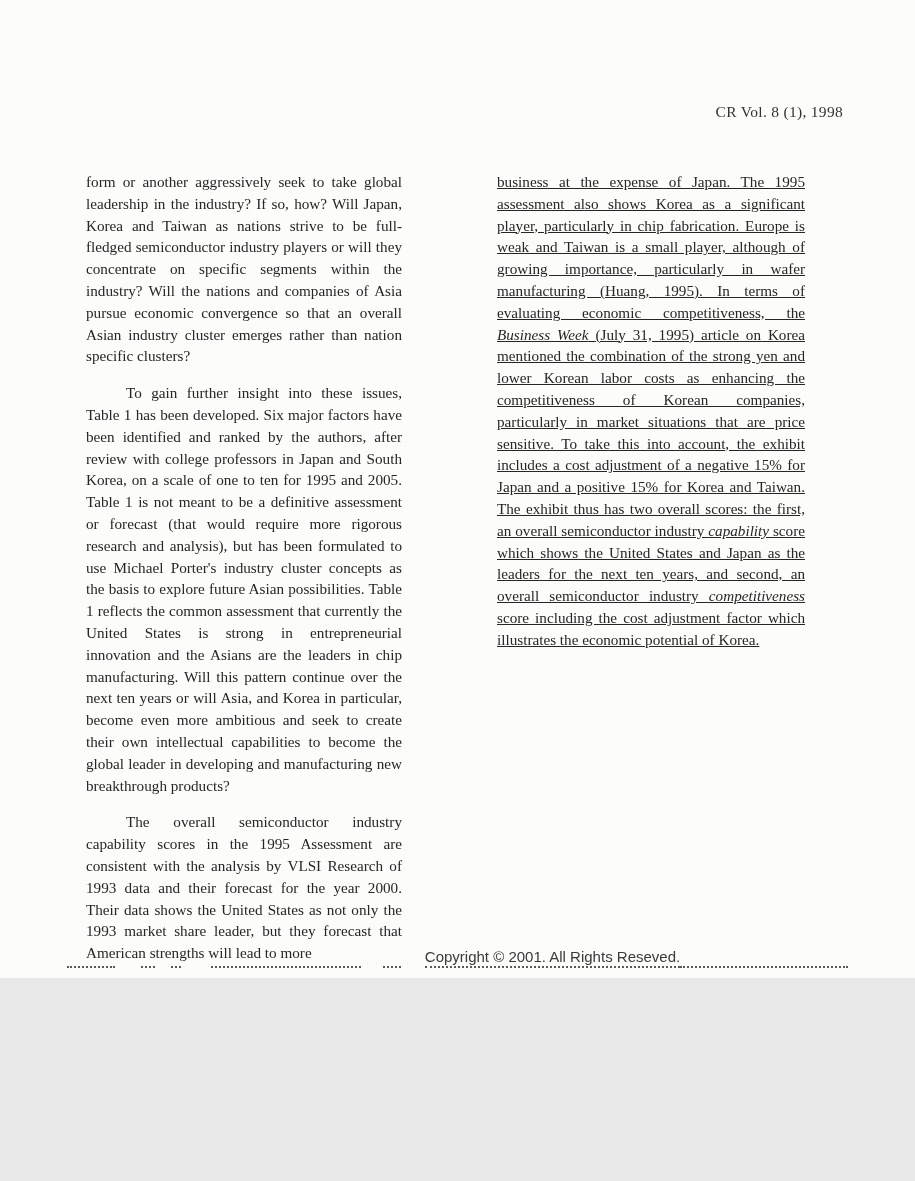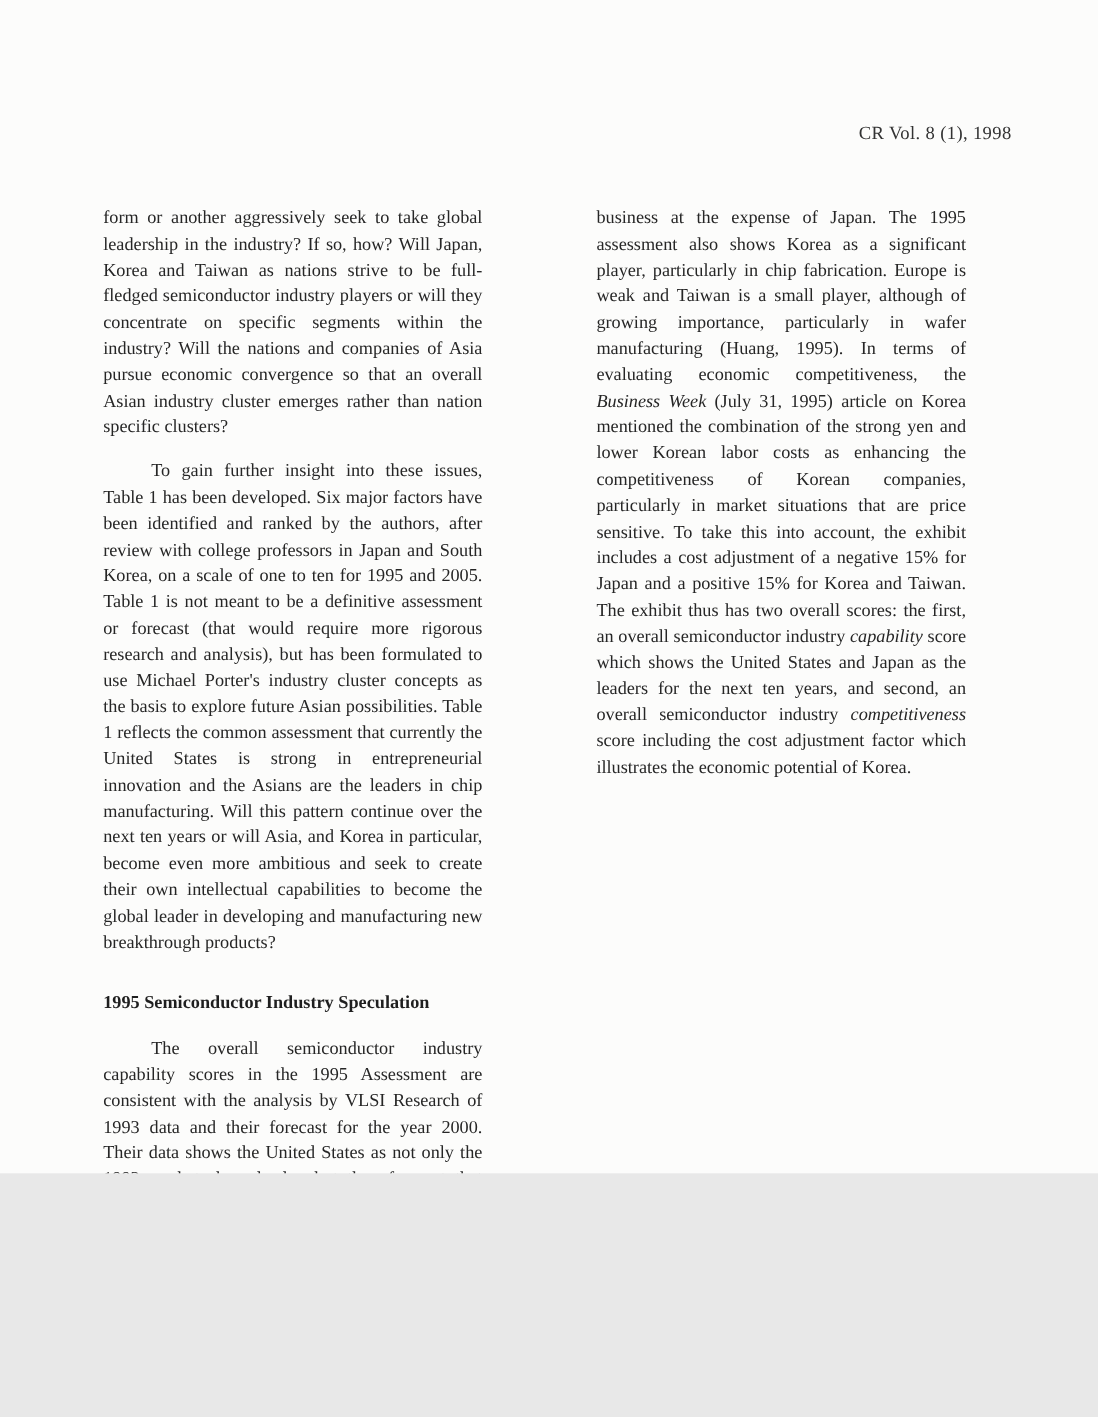--- a/index.html
+++ b/index.html
@@ -33,20 +33,21 @@
     text-align: justify;
     color: #262626;
   }
   .column-left {
     left: 71px;
     width: 346px;
   }
   .column-right {
     left: 482px;
     width: 338px;
+    text-decoration: underline;
   }
   .column p {
     margin: 15px;
   }
   .indent {
     text-indent: 40px;
   }
   .section-heading {
     margin: 0;
     padding-top: 14px;
@@ -98,24 +99,32 @@
 </head>
 <body>
 
 <div class="page">
 
   <div class="journal-header">CR Vol. 8 (1), 1998</div>
 
   <div class="column column-left">
     <p>form or another aggressively seek to take global leadership in the industry? If so, how? Will Japan, Korea and Taiwan as nations strive to be full-fledged semiconductor industry players or will they concentrate on specific segments within the industry? Will the nations and companies of Asia pursue economic convergence so that an overall Asian industry cluster emerges rather than nation specific clusters?</p>
     <p class="indent">To gain further insight into these issues, Table 1 has been developed. Six major factors have been identified and ranked by the authors, after review with college professors in Japan and South Korea, on a scale of one to ten for 1995 and 2005. Table 1 is not meant to be a definitive assessment or forecast (that would require more rigorous research and analysis), but has been formulated to use Michael Porter's industry cluster concepts as the basis to explore future Asian possibilities. Table 1 reflects the common assessment that currently the United States is strong in entrepreneurial innovation and the Asians are the leaders in chip manufacturing. Will this pattern continue over the next ten years or will Asia, and Korea in particular, become even more ambitious and seek to create their own intellectual capabilities to become the global leader in developing and manufacturing new breakthrough products?</p>
-    <p class="section-heading">1995 Semiconductor Industry Speculation</p>
     <p class="indent">The overall semiconductor industry capability scores in the 1995 Assessment are consistent with the analysis by VLSI Research of 1993 data and their forecast for the year 2000. Their data shows the United States as not only the 1993 market share leader, but they forecast that American strengths will lead to more</p>
   </div>
 
   <div class="column column-right">
     <p><span>business at the expense of Japan. The 1995 assessment also shows Korea as a significant player, particularly in chip fabrication. Europe is weak and Taiwan is a small player, although of growing importance, particularly in wafer manufacturing (Huang, 1995). In terms of evaluating economic competitiveness, the </span><span class="em">Business Week</span><span> (July 31, 1995) article on Korea mentioned the combination of the strong yen and lower Korean labor costs as enhancing the competitiveness of Korean companies, particularly in market situations that are price sensitive. To take this into account, the exhibit includes a cost adjustment of a negative 15% for Japan and a positive 15% for Korea and Taiwan. The exhibit thus has two overall scores: the first, an overall semiconductor industry </span><span class="em">capability</span><span> score which shows the United States and Japan as the leaders for the next ten years, and second, an overall semiconductor industry </span><span class="em">competitiveness</span><span> score including the cost adjustment factor which illustrates the economic potential of Korea.</span></p>
   </div>
 
   <div class="page-number">32</div>
 
+  <div class="footer">
+    <span class="dots d1"></span>
+    <span class="dots d2"></span>
+    <span class="dots d3"></span>
+    <span class="dots d4"></span>
+    <span class="dots d5"></span>
+    <span class="copyright-text">Copyright © 2001. All Rights Reseved.</span>
+    <span class="dots d6"></span>
+  </div>
 
 </div>
 
 </body></html>

